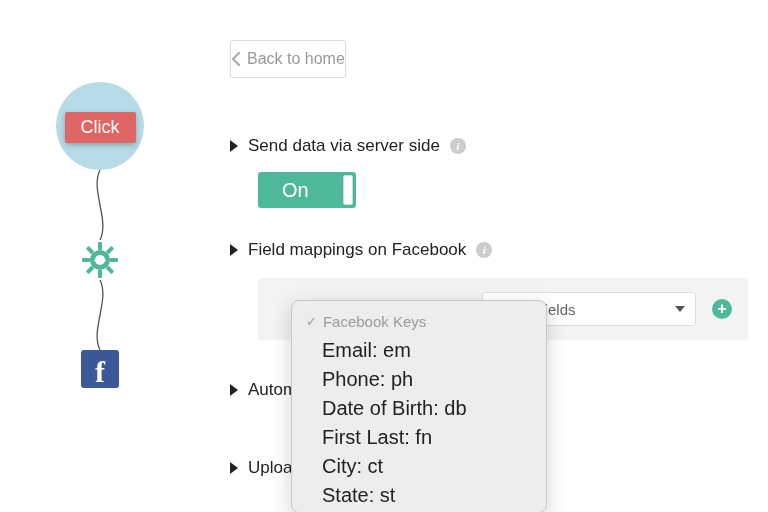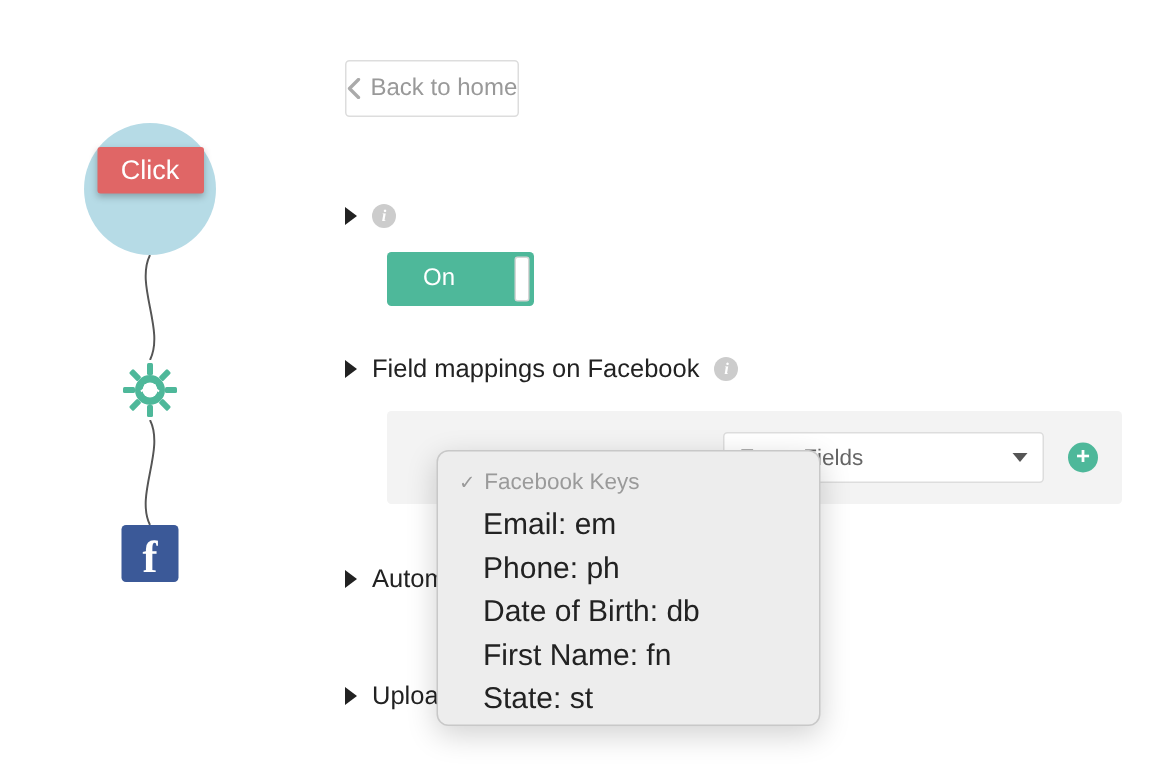--- a/index.html
+++ b/index.html
@@ -32,21 +32,21 @@
     position: relative;
   }
   .click-badge {
     position: absolute;
     background: #e06666;
     box-shadow: 0 2px 5px rgba(0,0,0,0.25);
     color: #fff;
     font-size: 18px;
     padding: 5px 16px;
     border-radius: 2px;
-    top: 16px;
+    top: 30px;
   }
   .connector {
     width: 2px;
     height: 70px;
     position: relative;
   }
   .connector svg { position:absolute; left:-14px; top:0; }
   .gear-node svg { display:block; }
   .fb-square {
     width: 38px;
@@ -105,21 +105,21 @@
   }
   .toggle {
     margin-top: 16px;
     margin-left: 28px;
     width: 98px; height: 36px;
     background: #4eb89a;
     border-radius: 3px;
     position: relative;
     color:#fff;
     display:flex; align-items:center;
-    font-size:16px;
+    font-size:20px;
     cursor:pointer;
   }
   .toggle-label { margin-left: 24px; }
   .toggle-handle {
     position:absolute; right:3px; top:3px; bottom:3px;
     width:10px; background:#fff; border-radius:2px;
     border:1px solid #d6d6d6;
   }
   .mapping-area {
     margin-top: 18px;
@@ -226,20 +226,21 @@
 <div class="main">
   <button class="back-btn">
     <svg width="10" height="14" viewBox="0 0 10 14">
         <path d="M8 1 L2 7 L8 13" stroke="#aaa" stroke-width="2.2" fill="none" stroke-linecap="round" stroke-linejoin="round"></path>
       </svg>
     <span>Back to home</span>
   </button>
 
   <div class="section-head first">
     <span class="caret"></span>
+    <span>Send data via server side</span>
     <span class="info-icon">i</span>
   </div>
   <div class="toggle">
     <span class="toggle-label">On</span>
     <span class="toggle-handle"></span>
   </div>
 
   <div class="section-head">
     <span class="caret"></span>
     <span>Field mappings on Facebook</span>
@@ -269,16 +270,17 @@
 </div>
 
 <div class="dropdown">
   <div class="dropdown-head">
     <span class="check">✓</span>
     <span>Facebook Keys</span>
   </div>
   <div class="dropdown-item">Email: em</div>
   <div class="dropdown-item">Phone: ph</div>
   <div class="dropdown-item">Date of Birth: db</div>
-  <div class="dropdown-item">First Name: fn</div>
+  <div class="dropdown-item">First Last: fn</div>
+  <div class="dropdown-item">City: ct</div>
   <div class="dropdown-item">State: st</div>
 
 </div>
 
 </body></html>

